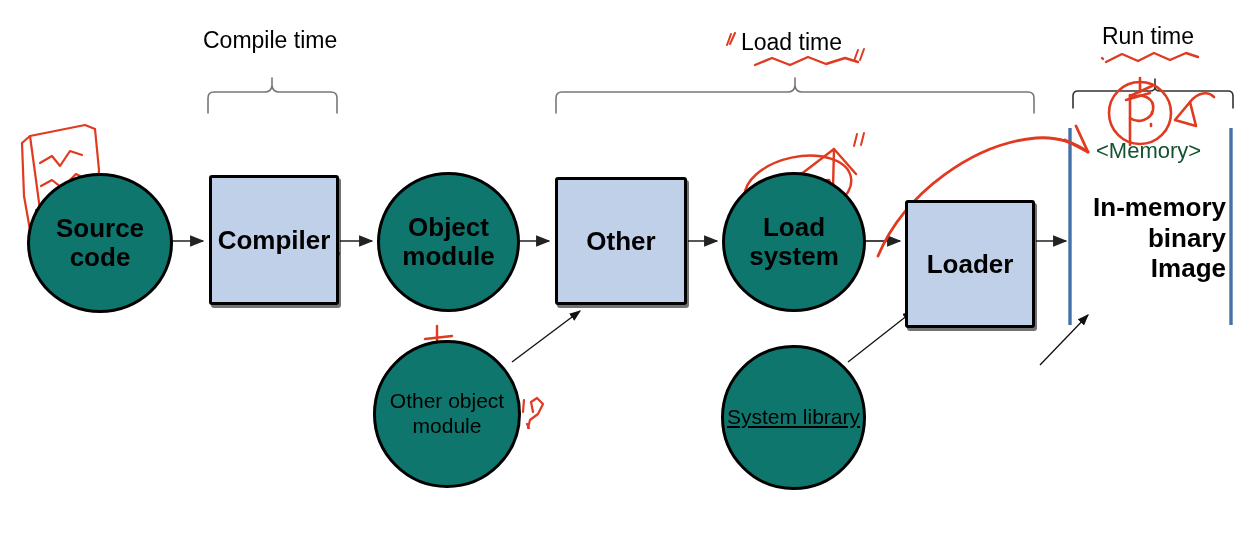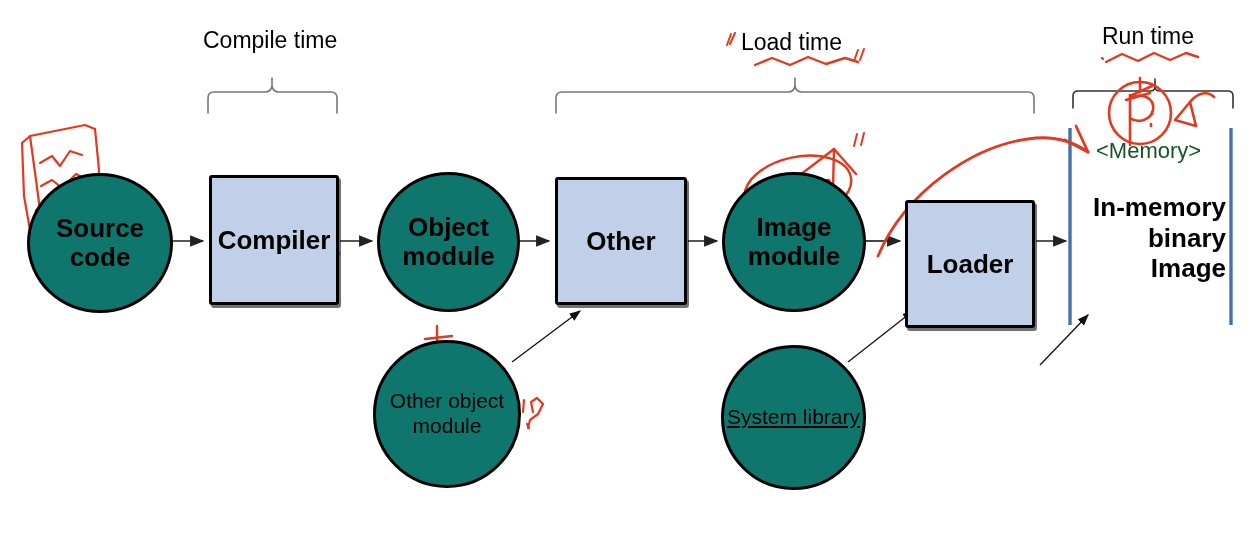--- a/index.html
+++ b/index.html
@@ -265,21 +265,21 @@
 
   <div class="node circle circle-bold" style="left:377px; top:172px; width:143px; height:140px;">
     <span>Object module</span>
   </div>
 
   <div class="node proc" style="left:555px; top:177px; width:132px; height:128px;">
     <span>Other</span>
   </div>
 
   <div class="node circle circle-bold" style="left:722px; top:172px; width:144px; height:140px;">
-    <span>Image module</span>
+    <span>Load system</span>
   </div>
 
   <div class="node proc" style="left:905px; top:178px; width:130px; height:128px;margin-top:22px;">
     <span>Loader</span>
   </div>
 
   <div class="memory-label" style="left:1096px; top:138px;">&lt;Memory&gt;</div>
   <div class="mem-text" style="left:1078px; top:192px; width:148px;">In-memory binary Image</div>
 
   <div class="node circle circle-plain" style="left:373px; top:340px; width:148px; height:148px;">

